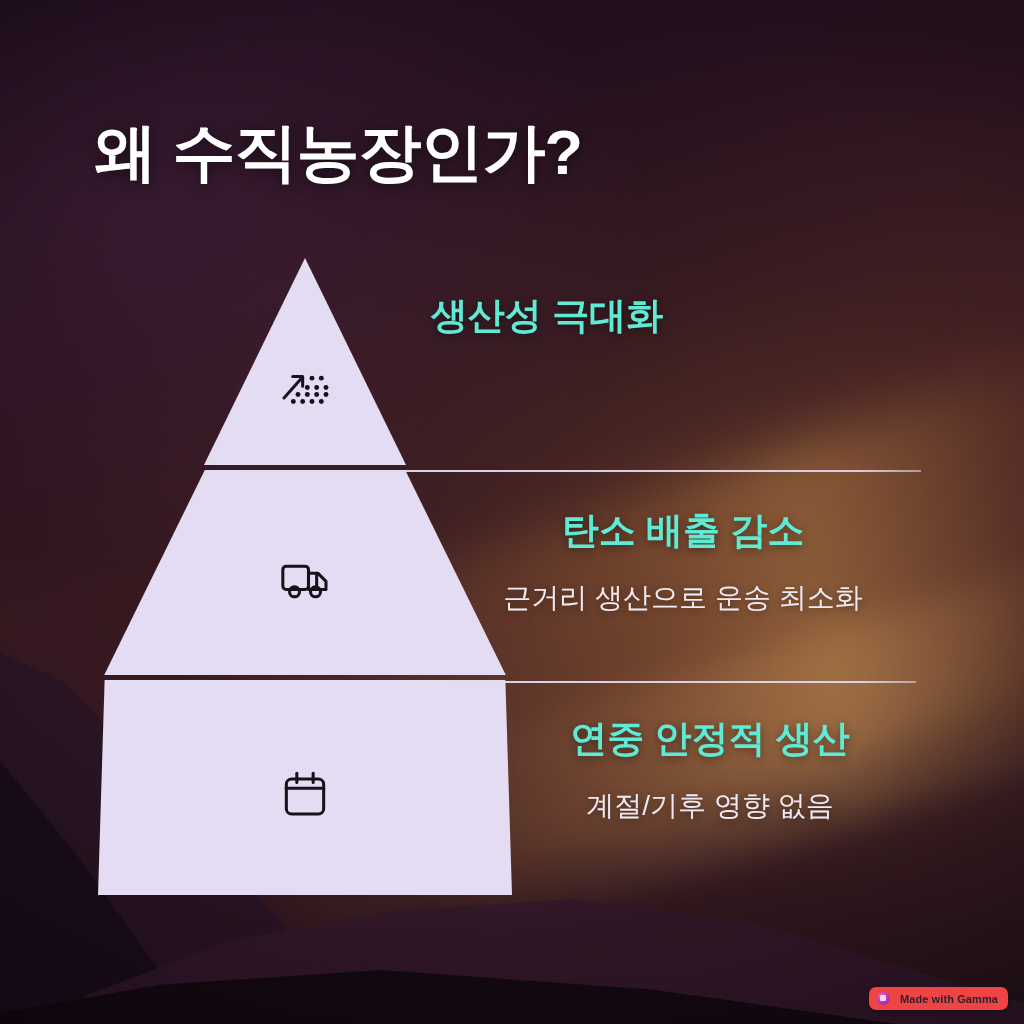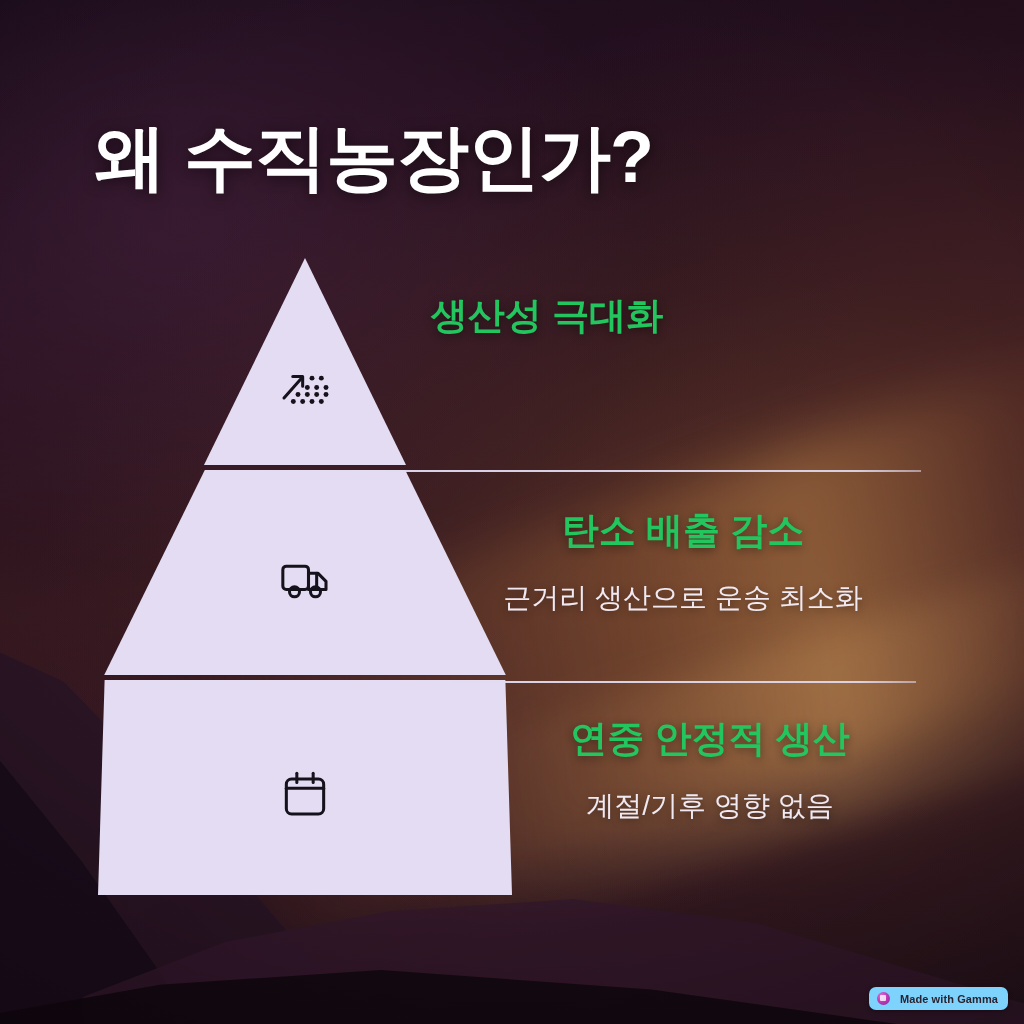--- a/index.html
+++ b/index.html
@@ -59,21 +59,21 @@
   .hill-d{
     left:-6%;top:88%;width:120%;height:24%;
     background:#120810;
     clip-path:polygon(0% 50%, 18% 34%, 36% 28%, 58% 36%, 78% 50%, 100% 60%, 100% 100%, 0% 100%);
     opacity:.9;
   }
 
   
   .title{
     position:absolute;left:94px;top:118px;
-    font-size:72px;font-weight:700;color:#ffffff;
+    font-size:63px;font-weight:700;color:#ffffff;
     letter-spacing:-1px;line-height:1.1;
     text-shadow:0 2px 14px rgba(0,0,0,0.55);
     white-space:nowrap;
   }
 
   
   .pyramid{position:absolute;left:0;top:0;width:1024px;height:1024px;pointer-events:none;}
   .tier{position:absolute;background:#e3dcf2;}
   .tier-1{
     left:98px;top:258px;width:414px;height:207px;
@@ -93,21 +93,21 @@
     display:flex;align-items:center;justify-content:center;
   }
   .tier-icon svg{width:56px;height:56px;display:block;}
   .icon-1{top:360px;}
   .icon-2{top:548px;}
   .icon-3{top:762px;}
 
   
   .row{position:absolute;text-align:center;}
   .row .r-title{
-    color:#22c55e;font-weight:700;font-size:37px;line-height:1.25;
+    color:#5eead4;font-weight:700;font-size:37px;line-height:1.25;
     white-space:nowrap;text-shadow:0 2px 10px rgba(0,0,0,0.45);
   }
   .row .r-sub{
     color:#f0e9f2;font-weight:400;font-size:28px;line-height:1.3;
     margin-top:26px;white-space:nowrap;text-shadow:0 2px 8px rgba(0,0,0,0.4);
   }
   .row-1{left:405px;top:293px;width:284px;}
   .row-2{left:477px;top:508px;width:412px;}
   .row-3{left:545px;top:716px;width:330px;}
 
@@ -115,21 +115,21 @@
     position:absolute;height:2px;
     background:linear-gradient(90deg, rgba(226,220,242,0.95) 0%, rgba(226,220,242,0.9) 88%, rgba(226,220,242,0.55) 100%);
   }
   .div-1{left:385px;top:470px;width:536px;}
   .div-2{left:452px;top:681px;width:464px;}
 
   
   .gamma-badge{
     position:absolute;right:16px;bottom:14px;
     display:flex;align-items:center;gap:10px;
-    background:#7dd3fc;border-radius:7px;
+    background:#ef4444;border-radius:7px;
     padding:5px 10px 5px 8px;
     box-shadow:0 1px 4px rgba(0,0,0,0.35);
   }
   .gamma-mark{
     width:13px;height:13px;border-radius:50%;
     background:radial-gradient(circle at 34% 30%, #e66bd8 0%, #c03ab8 45%, #8d1f9c 100%);
     position:relative;flex:0 0 auto;
   }
   .gamma-mark::after{
     content:"";position:absolute;left:3.5px;top:3px;width:6px;height:6px;

